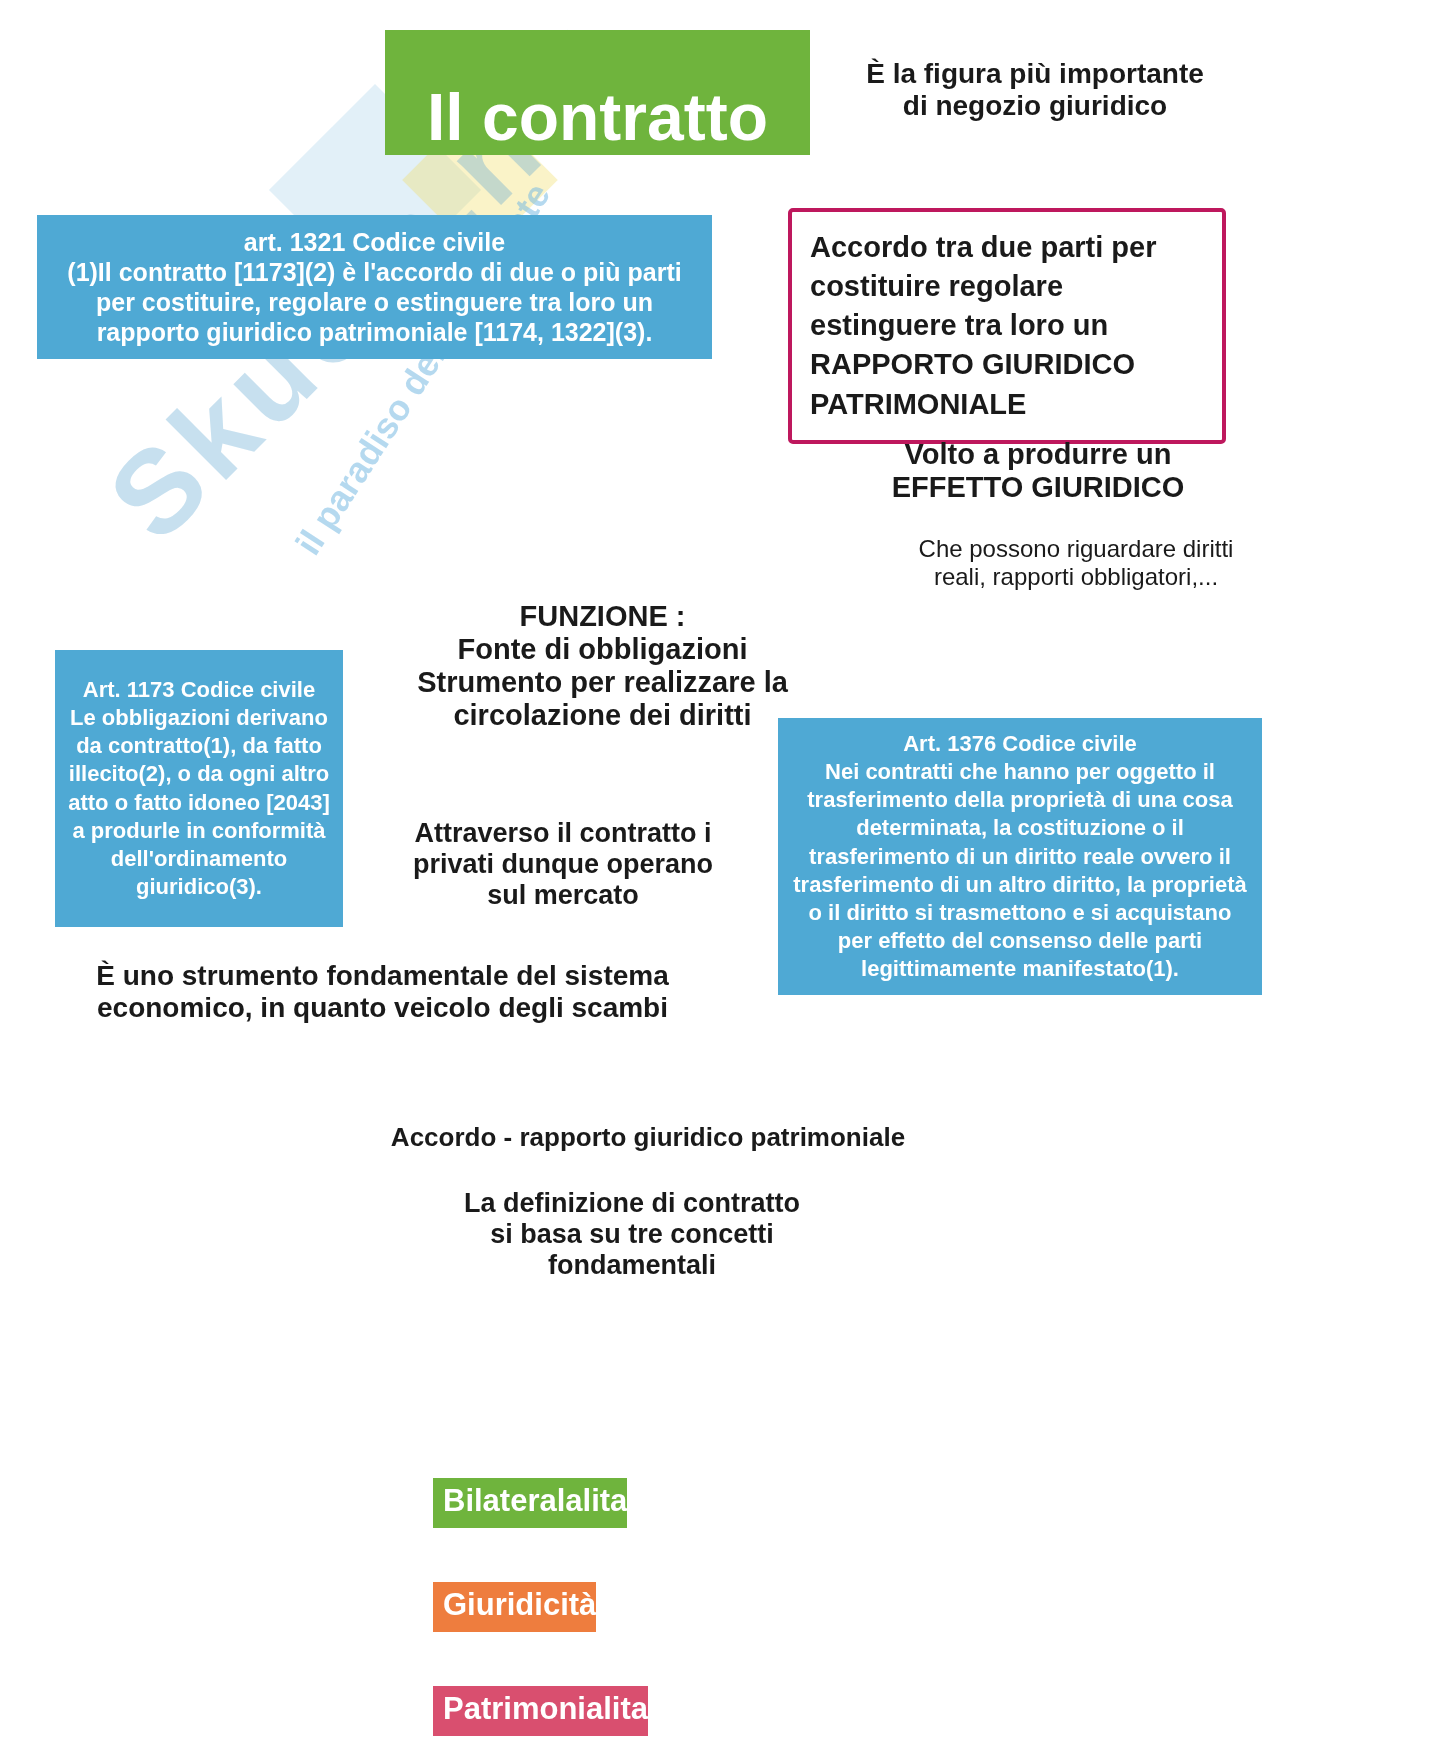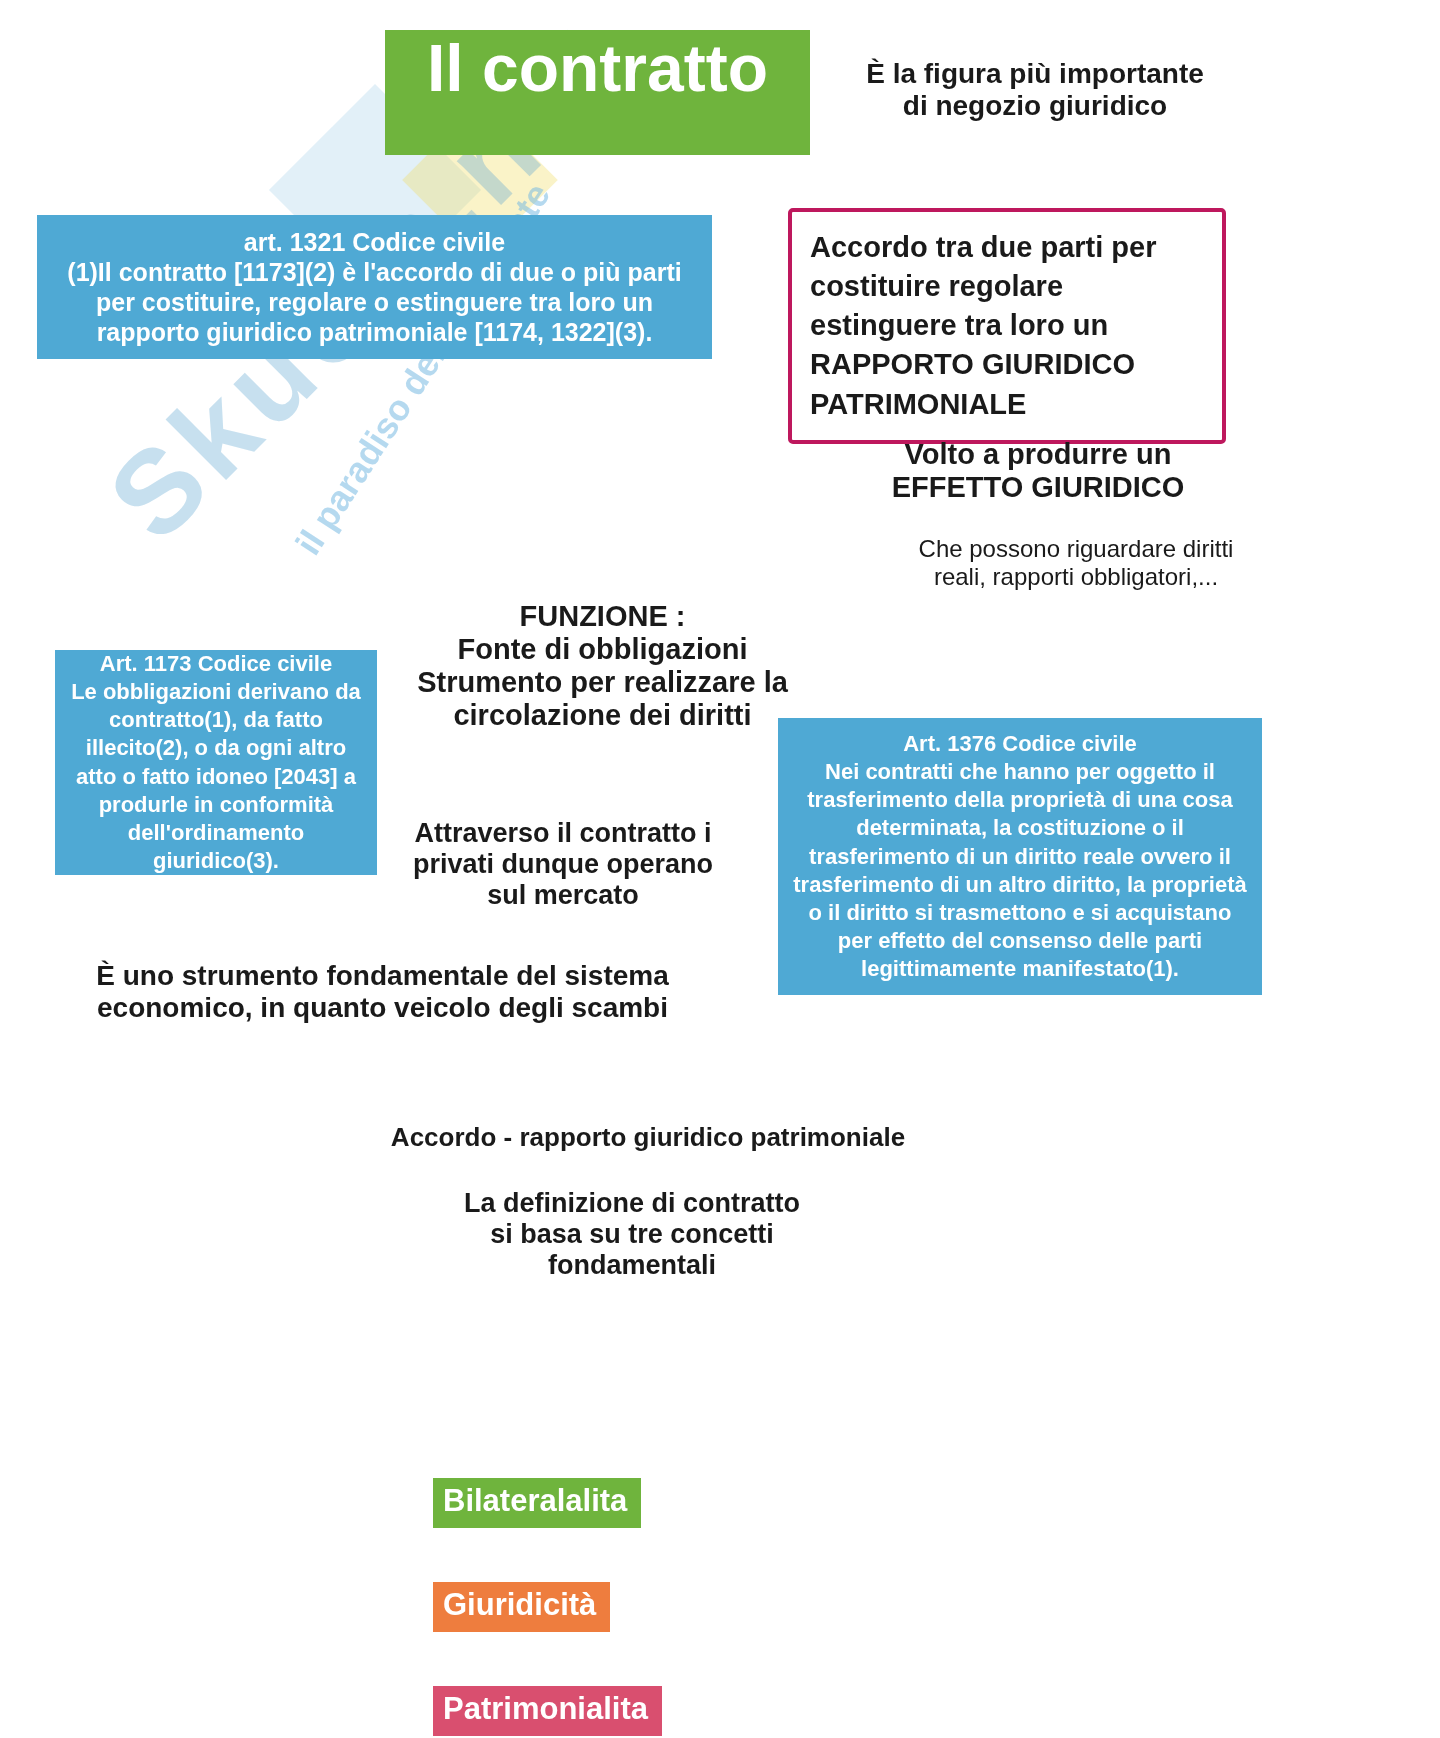--- a/index.html
+++ b/index.html
@@ -54,21 +54,21 @@
   }
 
   
   .title-box {
     position: absolute;
     left: 385px; top: 30px;
     width: 425px; height: 125px;
     background: #6fb43d;
     color: #ffffff;
     display: flex;
-    align-items: flex-start;
+    align-items: flex-end;
     justify-content: center;
     font-size: 66px;
     font-weight: 700;
   }
   .subtitle {
     position: absolute;
     left: 850px; top: 58px;
     width: 370px;
     text-align: center;
     font-size: 28px;
@@ -85,22 +85,22 @@
     font-weight: 600;
   }
   .blue-box .box-title { display: block; }
   .art1321 {
     left: 37px; top: 215px; width: 675px;
     padding: 12px 18px;
     font-size: 25px;
     line-height: 1.2;
   }
   .art1173 {
-    left: 55px; top: 650px; width: 322px;
-    padding: 0 12px;
+    left: 55px; top: 650px; width: 288px;
+    padding: 26px 12px;
     font-size: 22px;
     line-height: 1.28;
   }
   .art1376 {
     left: 778px; top: 718px; width: 484px;
     padding: 12px 14px;
     font-size: 22px;
     line-height: 1.28;
   }
 
@@ -132,21 +132,21 @@
   .acc-rapporto { left: 388px;  top: 1122px; width: 520px; font-size: 26px; font-weight: 700; }
   .definizione  { left: 418px;  top: 1188px; width: 340px; font-size: 27px; font-weight: 600; margin-left: 44px; }
 
   
   .concept {
     position: absolute;
     left: 433px;
     color: #ffffff;
     font-weight: 700;
     font-size: 31px;
-    padding: 5px 14px 9px 10px;
+    padding: 5px 0 9px 10px;
     display: inline-block;
   }
   .concept.green  { top: 1478px; background: #6fb43d; }
   .concept.orange { top: 1582px; background: #ee7d3e; }
   .concept.pink   { top: 1686px; background: #d94f6f; }
 </style>
 </head>
 <body>
 
 <div class="canvas">

